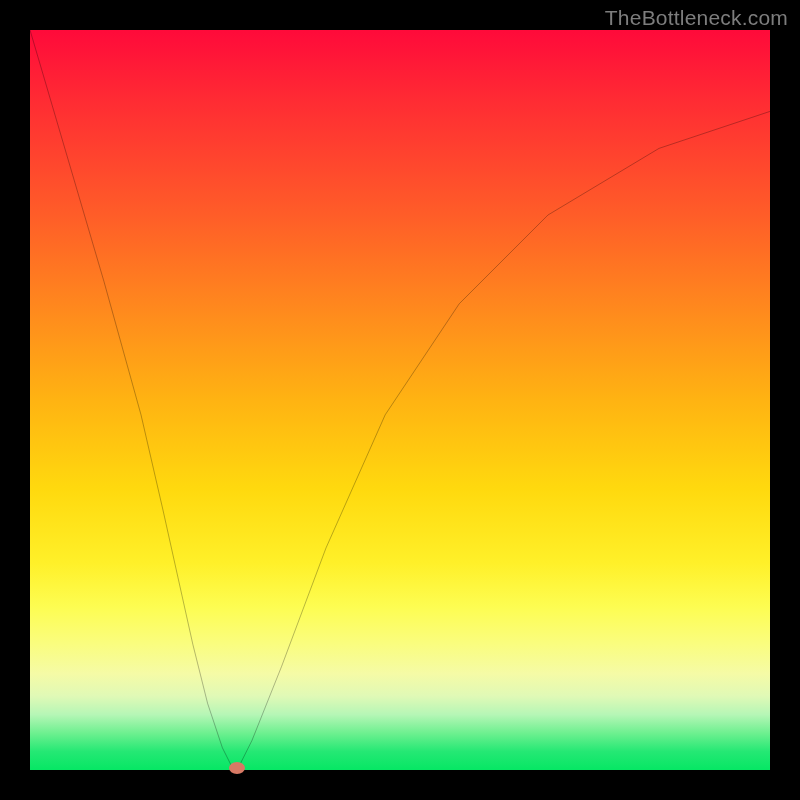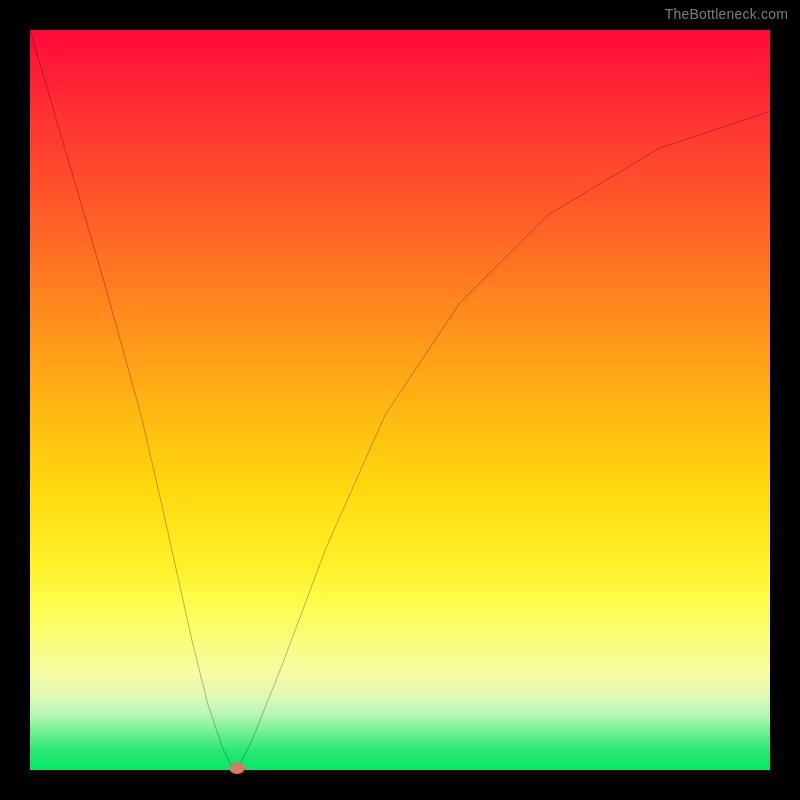--- a/index.html
+++ b/index.html
@@ -48,21 +48,21 @@
     left: 0;
     top: 0;
     width: 100%;
     height: 100%;
   }
   .watermark {
     position: absolute;
     top: 6px;
     right: 12px;
     color: #7d7d7d;
-    font-size: 14px;
+    font-size: 21px;
     font-weight: 500;
     letter-spacing: 0.2px;
   }
   .marker {
     position: absolute;
     width: 16px;
     height: 12px;
     border-radius: 50% / 50%;
     background: #d87a65;
     transform: translate(-50%, -50%);

